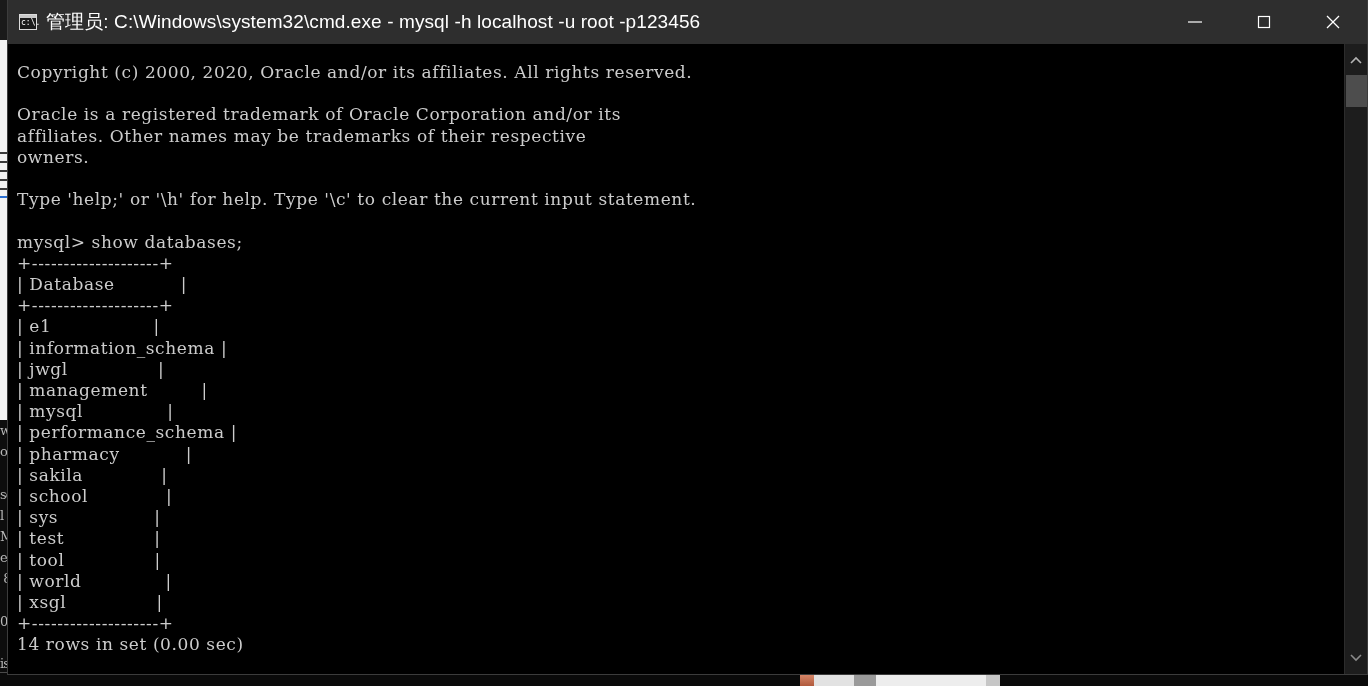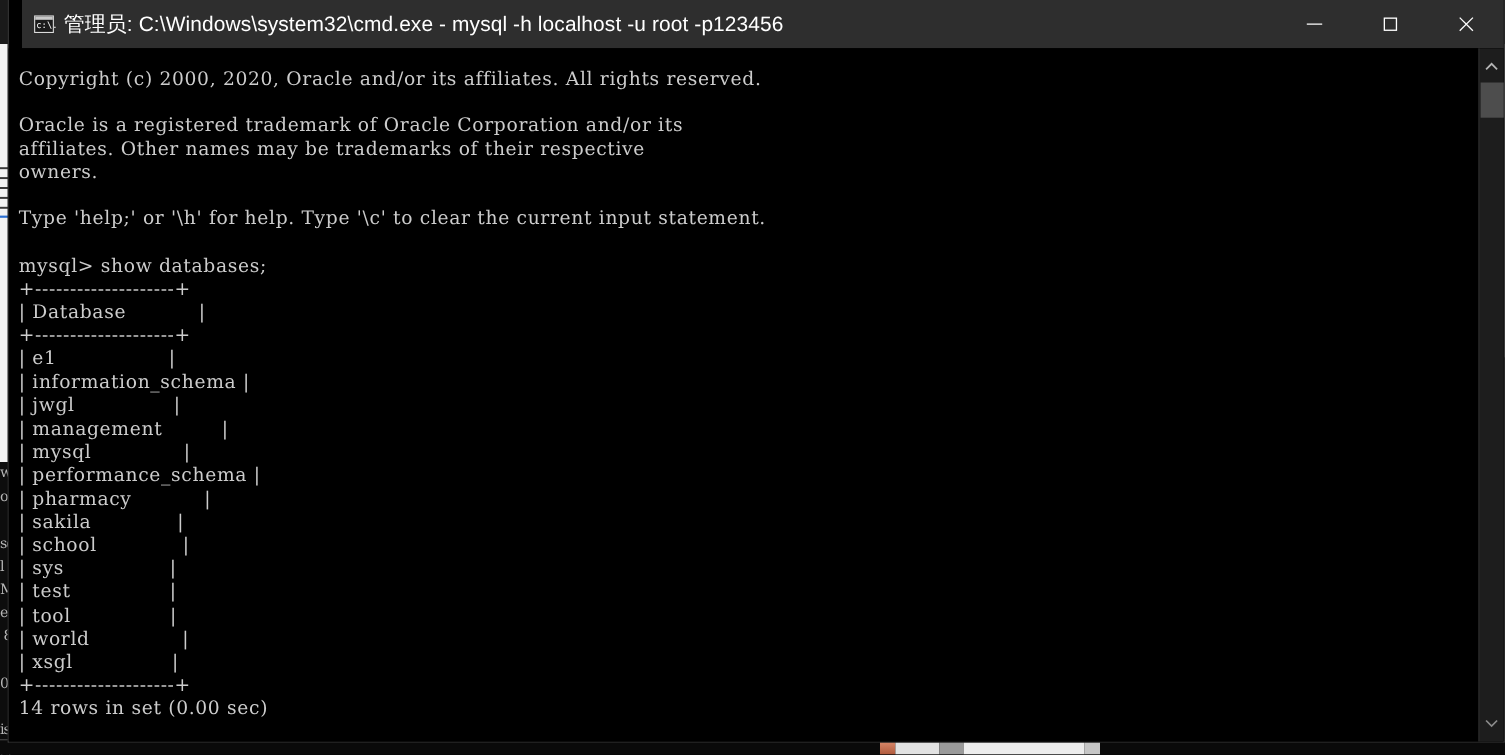--- a/index.html
+++ b/index.html
@@ -152,21 +152,20 @@
     box-sizing: border-box;
   }
 
   #titlebar {
     position: relative;
     height: 44px;
     background: #2e2e2e;
     display: flex;
     align-items: center;
     user-select: none;
-    margin-left: 12px;
   }
   #app-icon {
     width: 18px;
     height: 16px;
     margin-left: 11px;
     margin-right: 9px;
     background: #1b1b1b;
     border: 1px solid #dcdcdc;
     box-sizing: border-box;
     position: relative;

